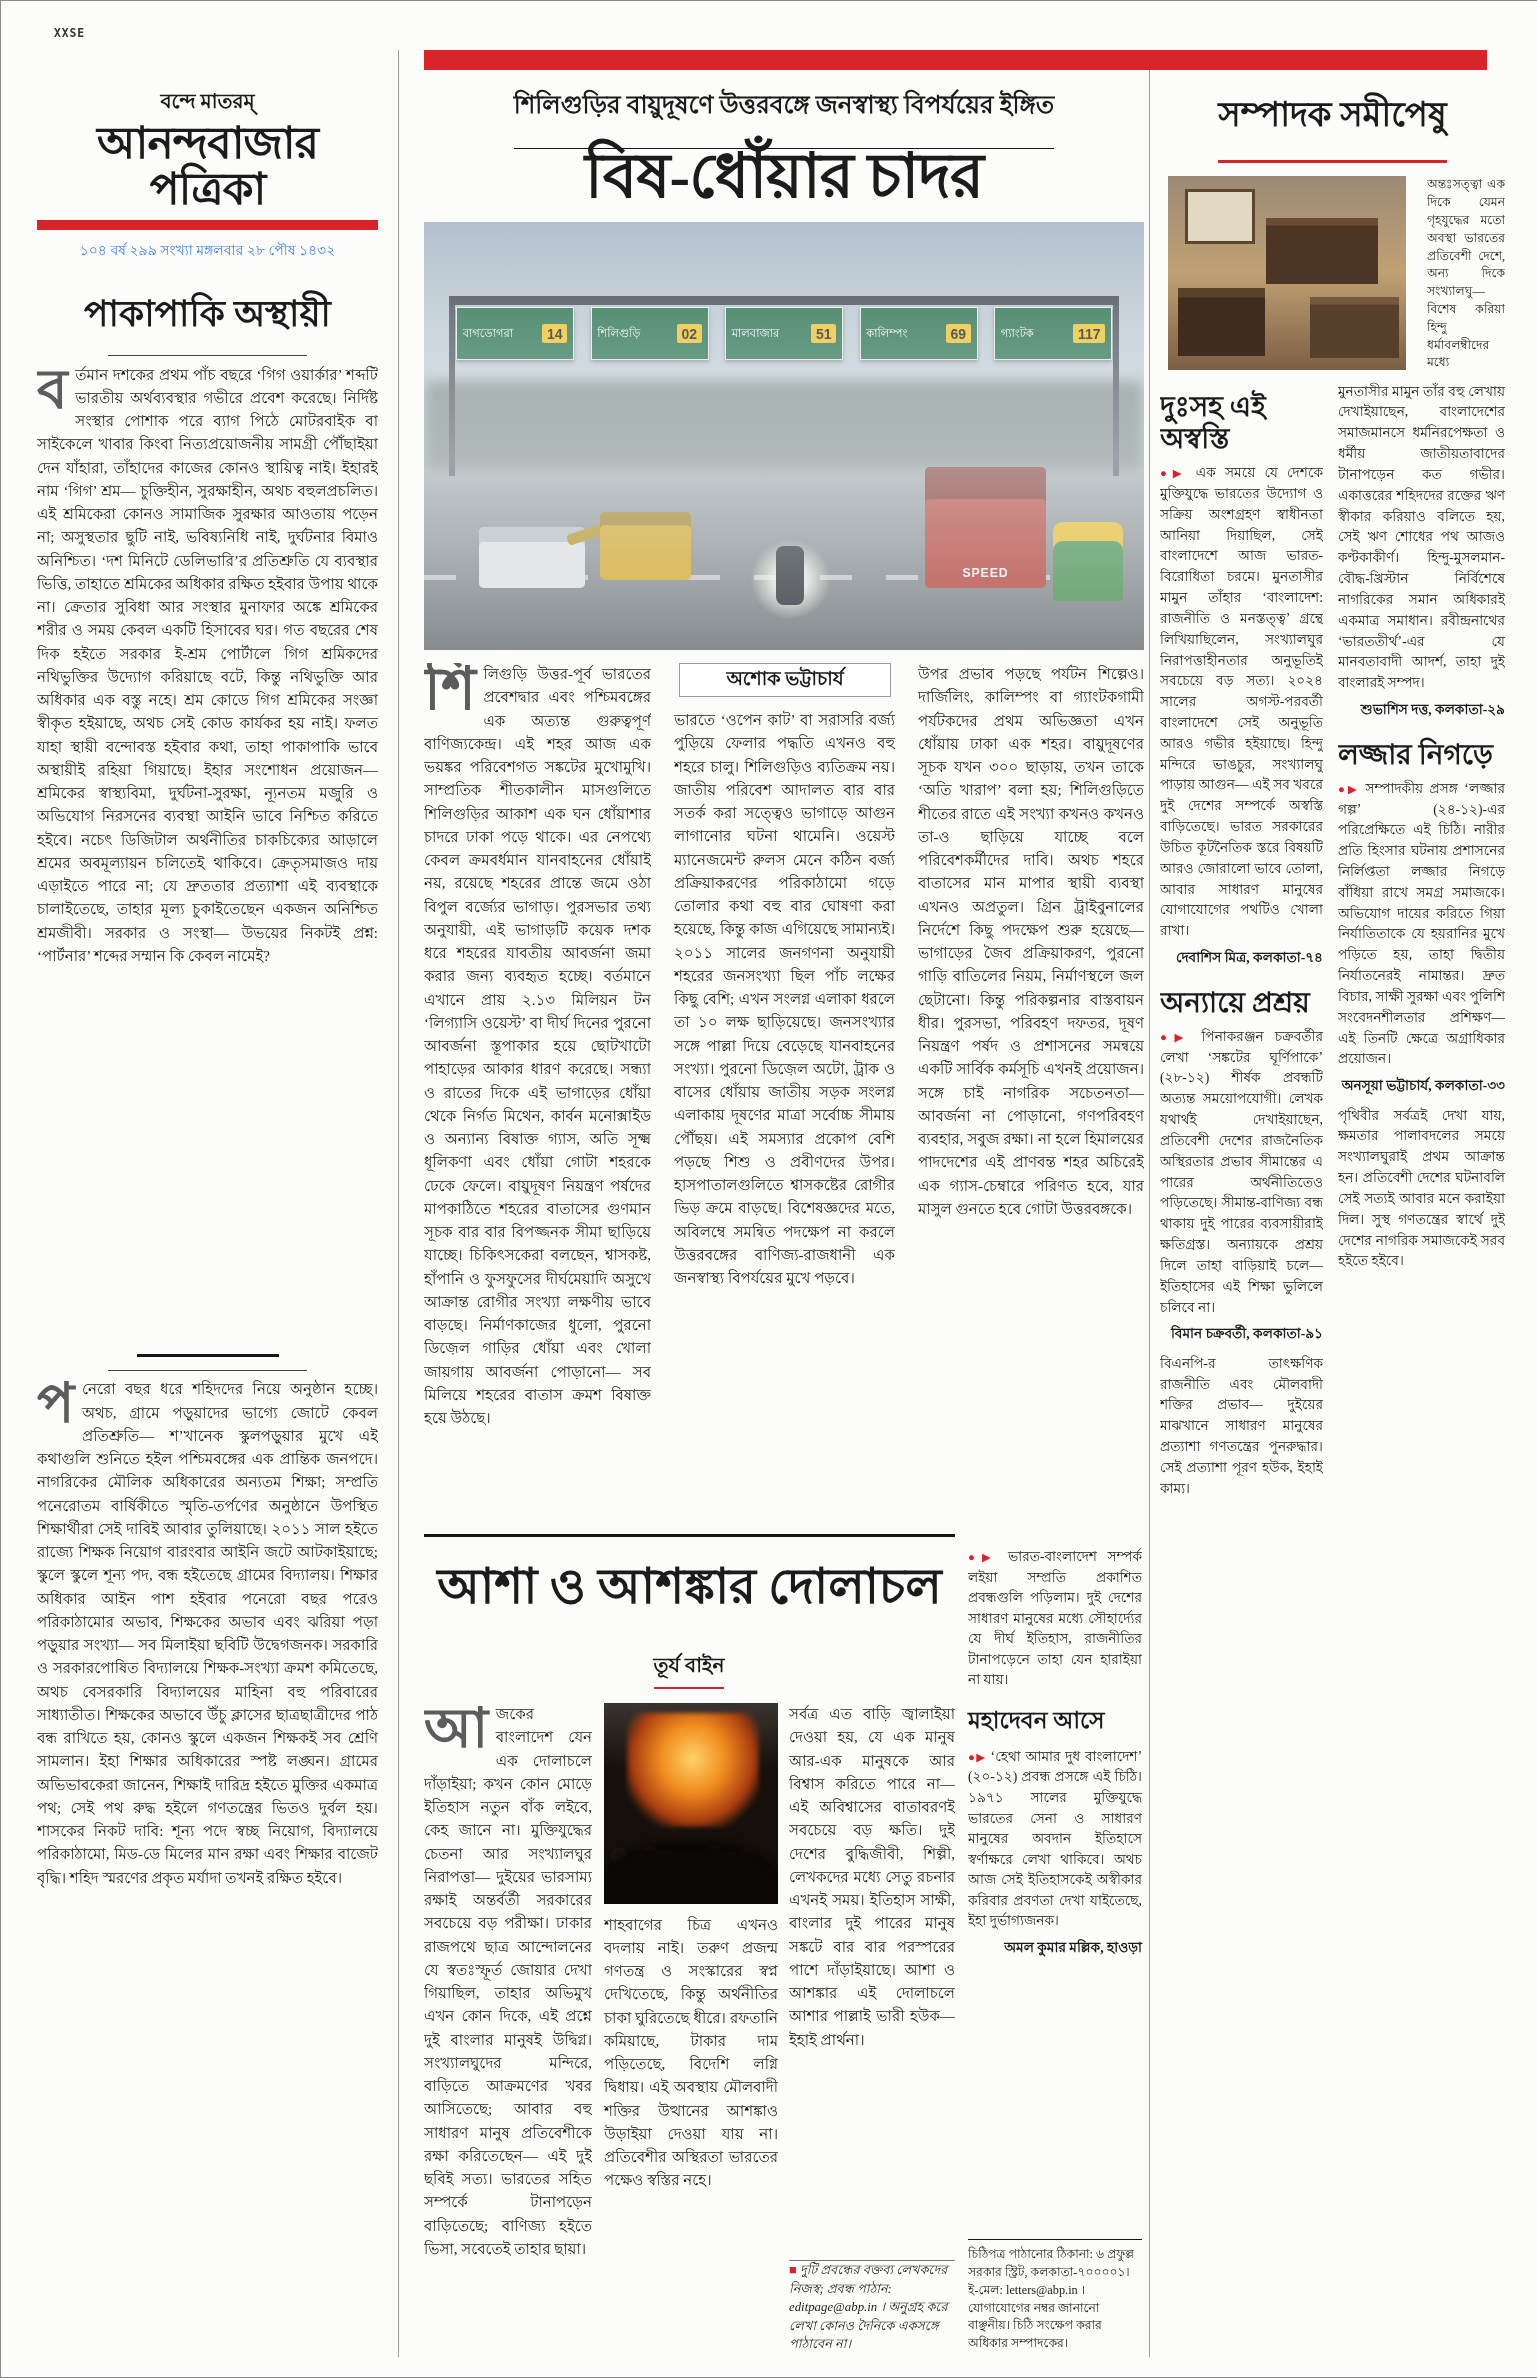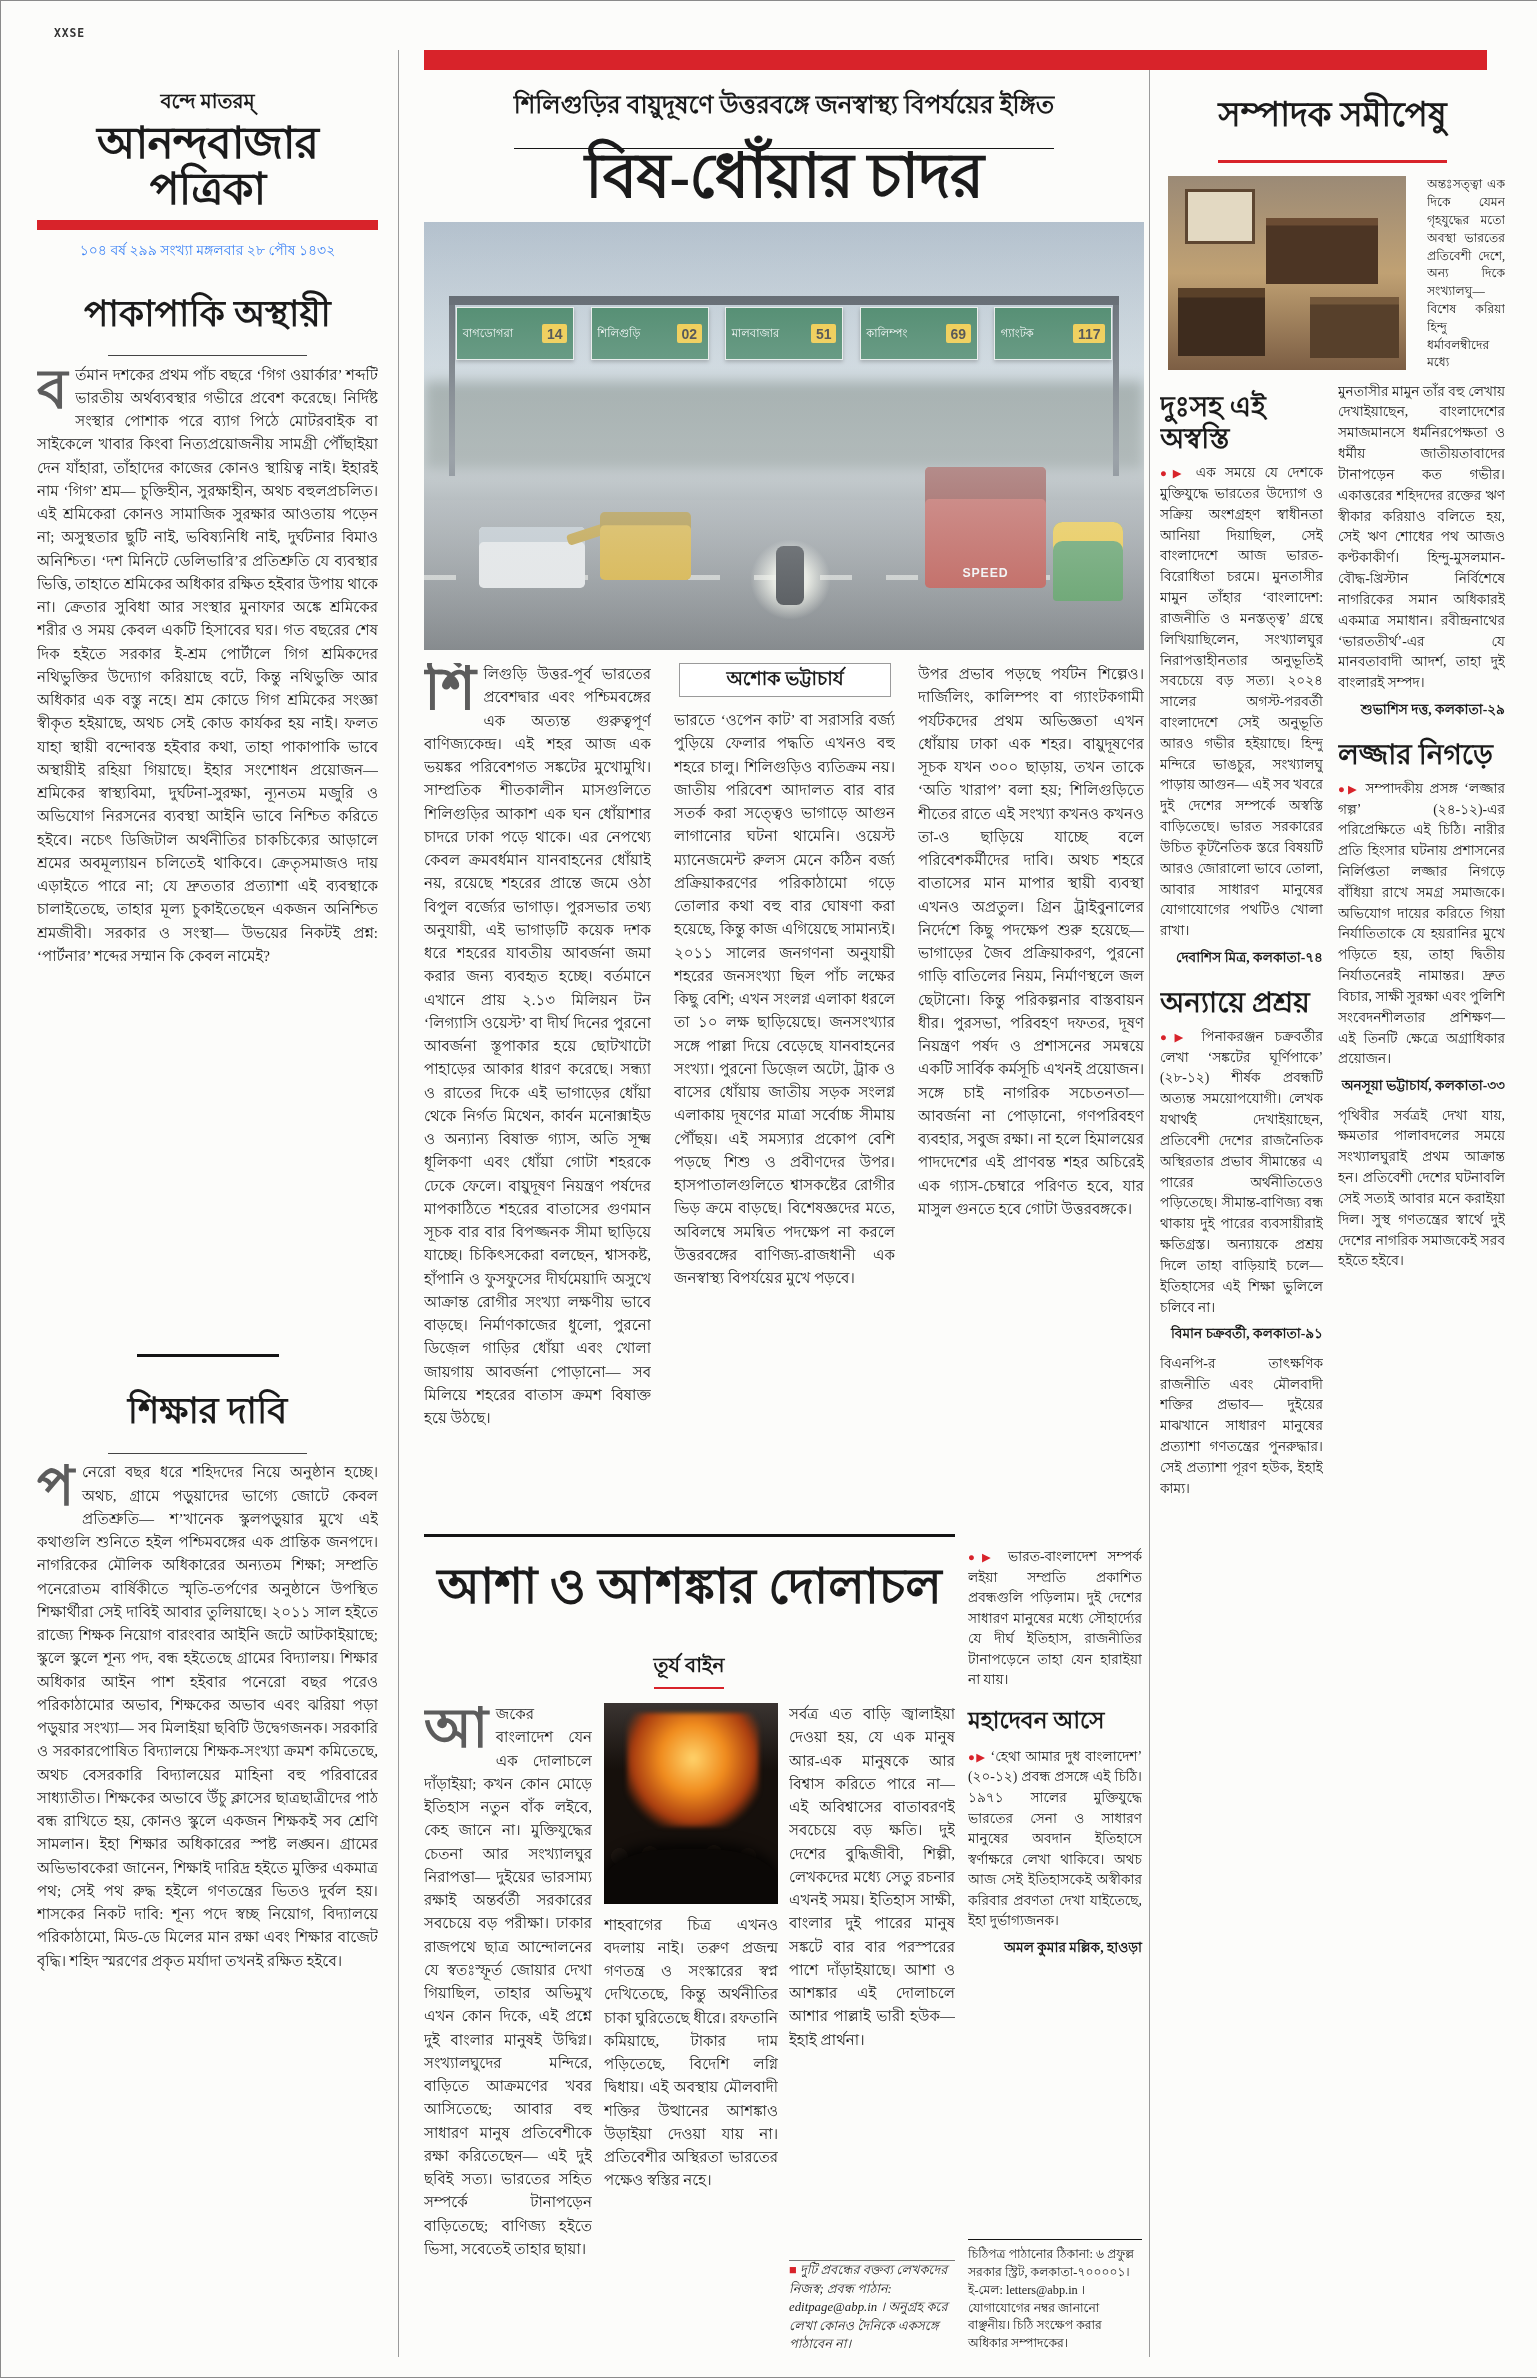--- a/index.html
+++ b/index.html
@@ -122,21 +122,20 @@
     <div class="redbar-m"></div>
     <div class="dateline">১০৪ বর্ষ ২৯৯ সংখ্যা মঙ্গলবার ২৮ পৌষ ১৪৩২</div>
 
     <div class="ed-title">পাকাপাকি অস্থায়ী</div>
     <div class="hair"></div>
     <div class="bodytext ed-body1">
       <span class="dropcap">ব</span><span>র্তমান দশকের প্রথম পাঁচ বছরে ‘গিগ ওয়ার্কার’ শব্দটি ভারতীয় অর্থব্যবস্থার গভীরে প্রবেশ করেছে। নির্দিষ্ট সংস্থার পোশাক পরে ব্যাগ পিঠে মোটরবাইক বা সাইকেলে খাবার কিংবা নিত্যপ্রয়োজনীয় সামগ্রী পৌঁছাইয়া দেন যাঁহারা, তাঁহাদের কাজের কোনও স্থায়িত্ব নাই। ইহারই নাম ‘গিগ’ শ্রম— চুক্তিহীন, সুরক্ষাহীন, অথচ বহুলপ্রচলিত। এই শ্রমিকেরা কোনও সামাজিক সুরক্ষার আওতায় পড়েন না; অসুস্থতার ছুটি নাই, ভবিষ্যনিধি নাই, দুর্ঘটনার বিমাও অনিশ্চিত। ‘দশ মিনিটে ডেলিভারি’র প্রতিশ্রুতি যে ব্যবস্থার ভিত্তি, তাহাতে শ্রমিকের অধিকার রক্ষিত হইবার উপায় থাকে না। ক্রেতার সুবিধা আর সংস্থার মুনাফার অঙ্কে শ্রমিকের শরীর ও সময় কেবল একটি হিসাবের ঘর। গত বছরের শেষ দিক হইতে সরকার ই-শ্রম পোর্টালে গিগ শ্রমিকদের নথিভুক্তির উদ্যোগ করিয়াছে বটে, কিন্তু নথিভুক্তি আর অধিকার এক বস্তু নহে। শ্রম কোডে গিগ শ্রমিকের সংজ্ঞা স্বীকৃত হইয়াছে, অথচ সেই কোড কার্যকর হয় নাই। ফলত যাহা স্থায়ী বন্দোবস্ত হইবার কথা, তাহা পাকাপাকি ভাবে অস্থায়ীই রহিয়া গিয়াছে। ইহার সংশোধন প্রয়োজন— শ্রমিকের স্বাস্থ্যবিমা, দুর্ঘটনা-সুরক্ষা, ন্যূনতম মজুরি ও অভিযোগ নিরসনের ব্যবস্থা আইনি ভাবে নিশ্চিত করিতে হইবে। নচেৎ ডিজিটাল অর্থনীতির চাকচিক্যের আড়ালে শ্রমের অবমূল্যায়ন চলিতেই থাকিবে। ক্রেতৃসমাজও দায় এড়াইতে পারে না; যে দ্রুততার প্রত্যাশা এই ব্যবস্থাকে চালাইতেছে, তাহার মূল্য চুকাইতেছেন একজন অনিশ্চিত শ্রমজীবী। সরকার ও সংস্থা— উভয়ের নিকটই প্রশ্ন: ‘পার্টনার’ শব্দের সম্মান কি কেবল নামেই?</span>
     </div>
 
     <div class="ed-divider"></div>
-    <div class="ed-title">শিক্ষার দাবি</div>
     <div class="hair"></div>
     <div class="bodytext ed-body2">
       <span class="dropcap">প</span><span>নেরো বছর ধরে শহিদদের নিয়ে অনুষ্ঠান হচ্ছে। অথচ, গ্রামে পড়ুয়াদের ভাগ্যে জোটে কেবল প্রতিশ্রুতি— শ’খানেক স্কুলপড়ুয়ার মুখে এই কথাগুলি শুনিতে হইল পশ্চিমবঙ্গের এক প্রান্তিক জনপদে। নাগরিকের মৌলিক অধিকারের অন্যতম শিক্ষা; সম্প্রতি পনেরোতম বার্ষিকীতে স্মৃতি-তর্পণের অনুষ্ঠানে উপস্থিত শিক্ষার্থীরা সেই দাবিই আবার তুলিয়াছে। ২০১১ সাল হইতে রাজ্যে শিক্ষক নিয়োগ বারংবার আইনি জটে আটকাইয়াছে; স্কুলে স্কুলে শূন্য পদ, বন্ধ হইতেছে গ্রামের বিদ্যালয়। শিক্ষার অধিকার আইন পাশ হইবার পনেরো বছর পরেও পরিকাঠামোর অভাব, শিক্ষকের অভাব এবং ঝরিয়া পড়া পড়ুয়ার সংখ্যা— সব মিলাইয়া ছবিটি উদ্বেগজনক। সরকারি ও সরকারপোষিত বিদ্যালয়ে শিক্ষক-সংখ্যা ক্রমশ কমিতেছে, অথচ বেসরকারি বিদ্যালয়ের মাহিনা বহু পরিবারের সাধ্যাতীত। শিক্ষকের অভাবে উঁচু ক্লাসের ছাত্রছাত্রীদের পাঠ বন্ধ রাখিতে হয়, কোনও স্কুলে একজন শিক্ষকই সব শ্রেণি সামলান। ইহা শিক্ষার অধিকারের স্পষ্ট লঙ্ঘন। গ্রামের অভিভাবকেরা জানেন, শিক্ষাই দারিদ্র হইতে মুক্তির একমাত্র পথ; সেই পথ রুদ্ধ হইলে গণতন্ত্রের ভিতও দুর্বল হয়। শাসকের নিকট দাবি: শূন্য পদে স্বচ্ছ নিয়োগ, বিদ্যালয়ে পরিকাঠামো, মিড-ডে মিলের মান রক্ষা এবং শিক্ষার বাজেট বৃদ্ধি। শহিদ স্মরণের প্রকৃত মর্যাদা তখনই রক্ষিত হইবে।</span>
     </div>
   </div>
 
   <div class="vrule" style="left:397px"></div>
   <div class="vrule" style="left:1148px"></div>
 
   <div class="topredbar"></div>

